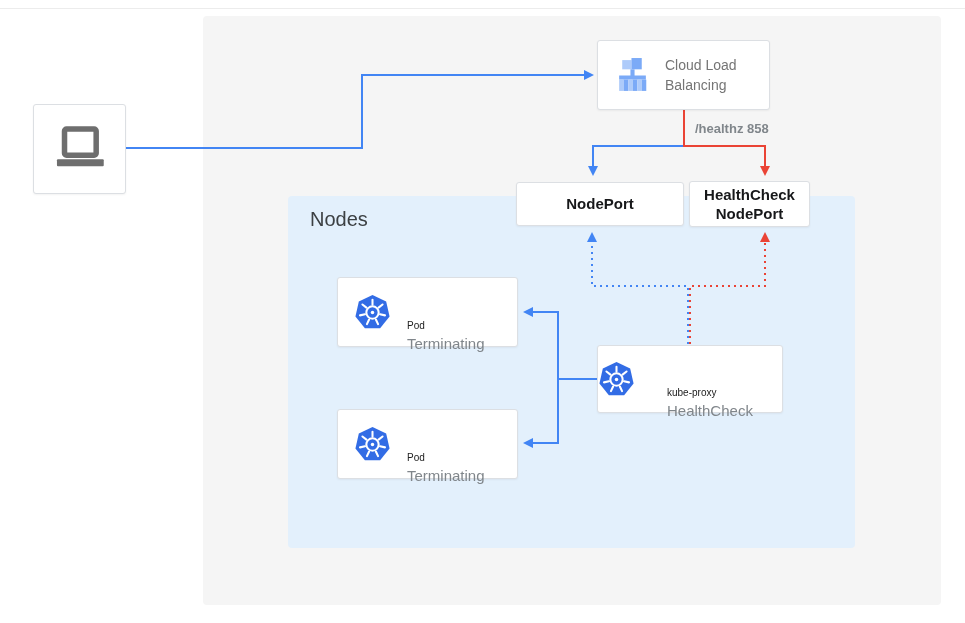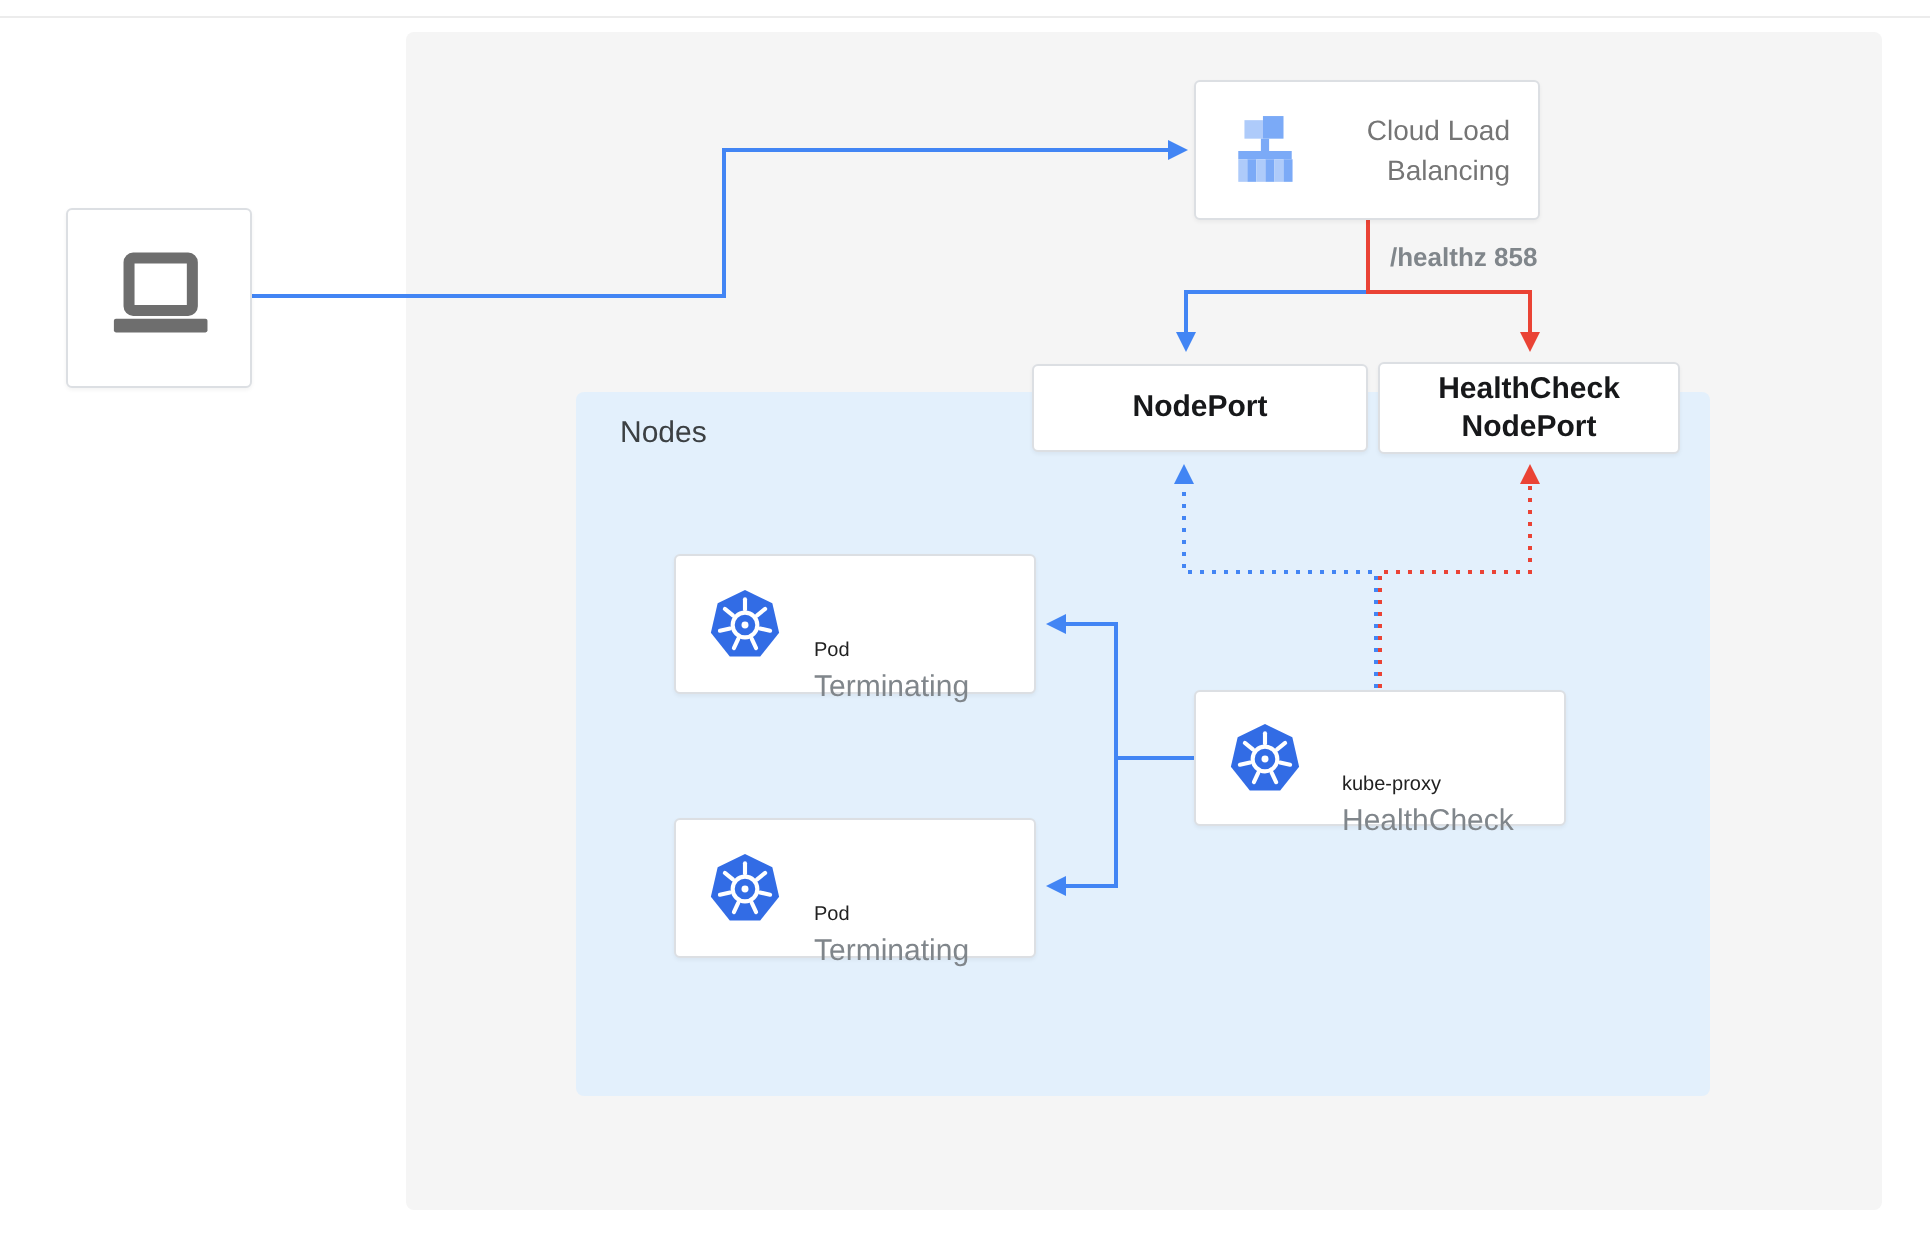--- a/index.html
+++ b/index.html
@@ -1,29 +1,29 @@
 <!DOCTYPE html>
 <html><head>
 <meta charset="utf-8">
 <style>
   html,body{margin:0;padding:0;background:#fff;}
   body{font-family:"Liberation Sans","DejaVu Sans",sans-serif;-webkit-font-smoothing:antialiased;}
   #canvas{position:relative;width:965px;height:623px;background:#fff;overflow:hidden;}
   .hairline{position:absolute;left:0;top:8px;width:965px;height:1px;background:#ececec;}
   .panel-gray{position:absolute;left:203px;top:16px;width:738px;height:589px;background:#f5f5f5;border-radius:4px;}
   .panel-nodes{position:absolute;left:288px;top:196px;width:567px;height:352px;background:#e3f0fc;border-radius:4px;}
-  .nodes-label{position:absolute;left:310px;top:208px;font-size:15px;color:#3c4043;}
+  .nodes-label{position:absolute;left:310px;top:208px;font-size:20px;color:#3c4043;}
   .box{position:absolute;background:#fff;border:1px solid #dcdfe3;border-radius:3px;box-shadow:0 1px 2px rgba(0,0,0,0.05);box-sizing:border-box;display:flex;align-items:center;}
   .box-client{left:33px;top:104px;width:93px;height:90px;justify-content:center;}
-  .box-clb{left:597px;top:40px;width:173px;height:70px;padding-left:16px;gap:14px;text-align:right;}
+  .box-clb{left:597px;top:40px;width:173px;height:70px;padding-left:16px;gap:14px;}
   .box-nodeport{left:516px;top:182px;width:168px;height:44px;justify-content:center;}
-  .box-hc{left:689px;top:181px;width:151px;height:46px;justify-content:center;text-align:center;}
+  .box-hc{left:689px;top:181px;width:121px;height:46px;justify-content:center;text-align:center;}
   .box-pod1{left:337px;top:277px;width:181px;height:70px;padding-left:16px;gap:16px;}
   .box-pod2{left:337px;top:409px;width:181px;height:70px;padding-left:16px;gap:16px;}
-  .box-kproxy{left:597px;top:345px;width:186px;height:68px;padding-left:16px;gap:20px;}
+  .box-kproxy{left:597px;top:345px;width:186px;height:68px;gap:32px;}
   .port-label{font-size:15px;font-weight:700;color:#17181a;line-height:1.3;}
   .hc-label{width:120px;}
   .clb-text{font-size:14px;color:#757575;line-height:1.45;width:90px;}
   .node-title{font-size:10px;color:#212121;line-height:1.4;margin-top:48px;}
   .node-sub{font-size:15px;color:#80868b;line-height:1.4;}
   .healthz{position:absolute;left:695px;top:121px;font-size:13px;font-weight:700;color:#80868b;}
   svg.wires{position:absolute;left:0;top:0;width:965px;height:623px;pointer-events:none;}
   .icon36{width:37px;height:37px;flex:0 0 auto;}
 </style>
 </head>

